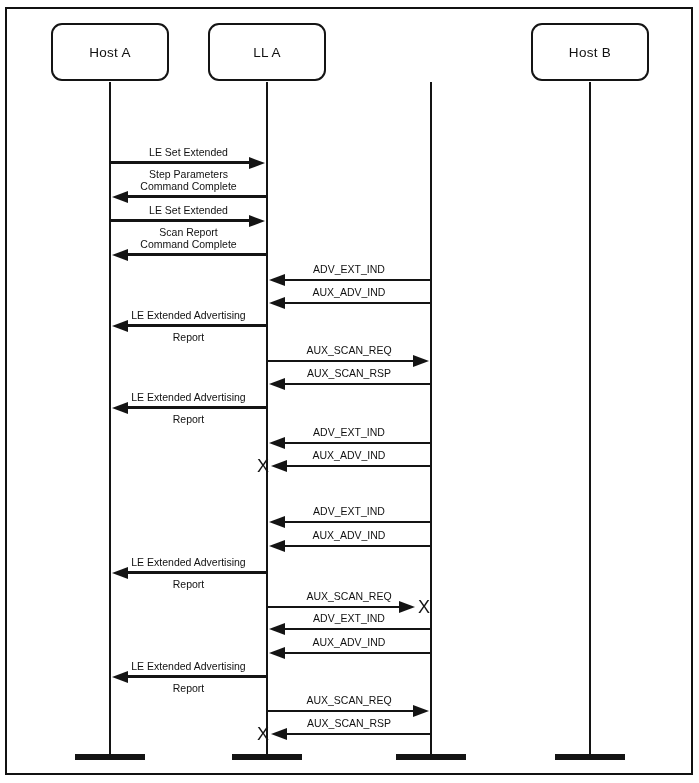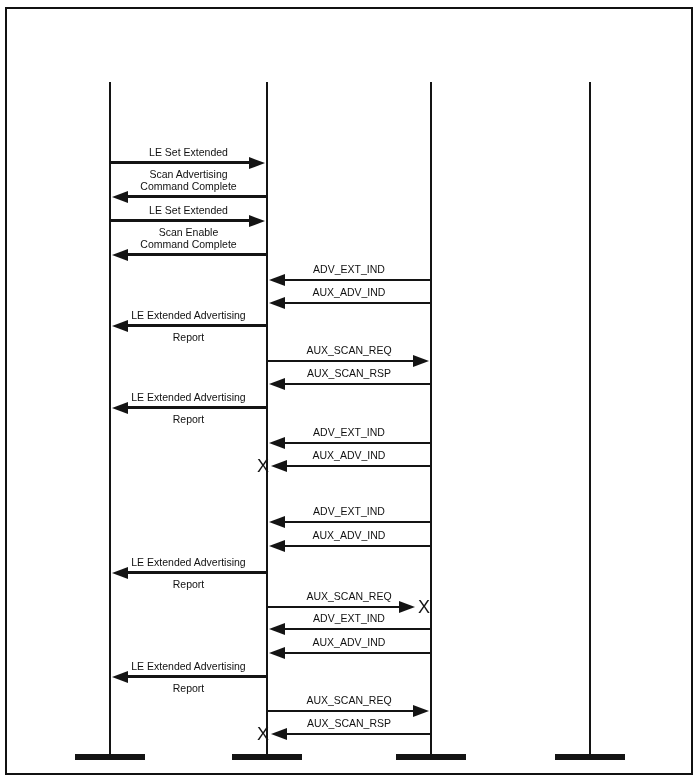--- a/index.html
+++ b/index.html
@@ -32,38 +32,47 @@
   .msg-label { position:absolute; text-align:center; font-size:10.5px; line-height:14px; height:14px; z-index:2; white-space:nowrap; overflow:visible; }
   .x-mark { position:absolute; width:16px; text-align:center; font-size:18px; line-height:18px; color:#141414; z-index:4; }
   .foot { position:absolute; top:754px; width:70px; height:6px; background:#141414; z-index:2; }
 </style>
 </head>
 <body>
 
 <div class="canvas" id="canvas">
   <div class="frame"></div>
 <div class="lifeline" style="left: 109px;"></div>
+    <div class="actor" style="left: 51px;">
+      <div class="actor-label">Host A</div>
+    </div>
     <div class="foot" style="left: 75px;"></div>
     <div class="lifeline" style="left: 266px;"></div>
+    <div class="actor" style="left: 208px;">
+      <div class="actor-label">LL A</div>
+    </div>
     <div class="foot" style="left: 232px;"></div>
     <div class="lifeline" style="left: 430px;"></div>
     <div class="foot" style="left: 396px;"></div>
     <div class="lifeline" style="left: 589px;"></div>
+    <div class="actor" style="left: 531px;">
+      <div class="actor-label">Host B</div>
+    </div>
     <div class="foot" style="left: 555px;"></div>
     <div class="msg-line" style="left: 110px; width: 141px; top: 161px; height: 3px;"></div>
     <div class="arrow-head head-right" style="left: 249px; top: 157px;"></div>
     <div class="msg-label" style="left: 118px; width: 141px; top: 145px;">LE Set Extended</div>
-    <div class="msg-label" style="left: 118px; width: 141px; top: 167px;">Scan Advertising</div>
+    <div class="msg-label" style="left: 118px; width: 141px; top: 167px;">Step Parameters</div>
     <div class="msg-line" style="left: 126px; width: 141px; top: 195px; height: 3px;"></div>
     <div class="arrow-head head-left" style="left: 112px; top: 191px;"></div>
     <div class="msg-label" style="left: 118px; width: 141px; top: 179px;">Command Complete</div>
     <div class="msg-line" style="left: 110px; width: 141px; top: 219px; height: 3px;"></div>
     <div class="arrow-head head-right" style="left: 249px; top: 215px;"></div>
     <div class="msg-label" style="left: 118px; width: 141px; top: 203px;">LE Set Extended</div>
-    <div class="msg-label" style="left: 118px; width: 141px; top: 225px;">Scan Enable</div>
+    <div class="msg-label" style="left: 118px; width: 141px; top: 225px;">Scan Report</div>
     <div class="msg-line" style="left: 126px; width: 141px; top: 253px; height: 3px;"></div>
     <div class="arrow-head head-left" style="left: 112px; top: 249px;"></div>
     <div class="msg-label" style="left: 118px; width: 141px; top: 237px;">Command Complete</div>
     <div class="msg-line" style="left: 283px; width: 148px; top: 279px; height: 2px;"></div>
     <div class="arrow-head head-left" style="left: 269px; top: 274px;"></div>
     <div class="msg-label" style="left: 275px; width: 148px; top: 262px;">ADV_EXT_IND</div>
     <div class="msg-line" style="left: 283px; width: 148px; top: 302px; height: 2px;"></div>
     <div class="arrow-head head-left" style="left: 269px; top: 297px;"></div>
     <div class="msg-label" style="left: 275px; width: 148px; top: 285px;">AUX_ADV_IND</div>
     <div class="msg-line" style="left: 126px; width: 141px; top: 324px; height: 3px;"></div>

